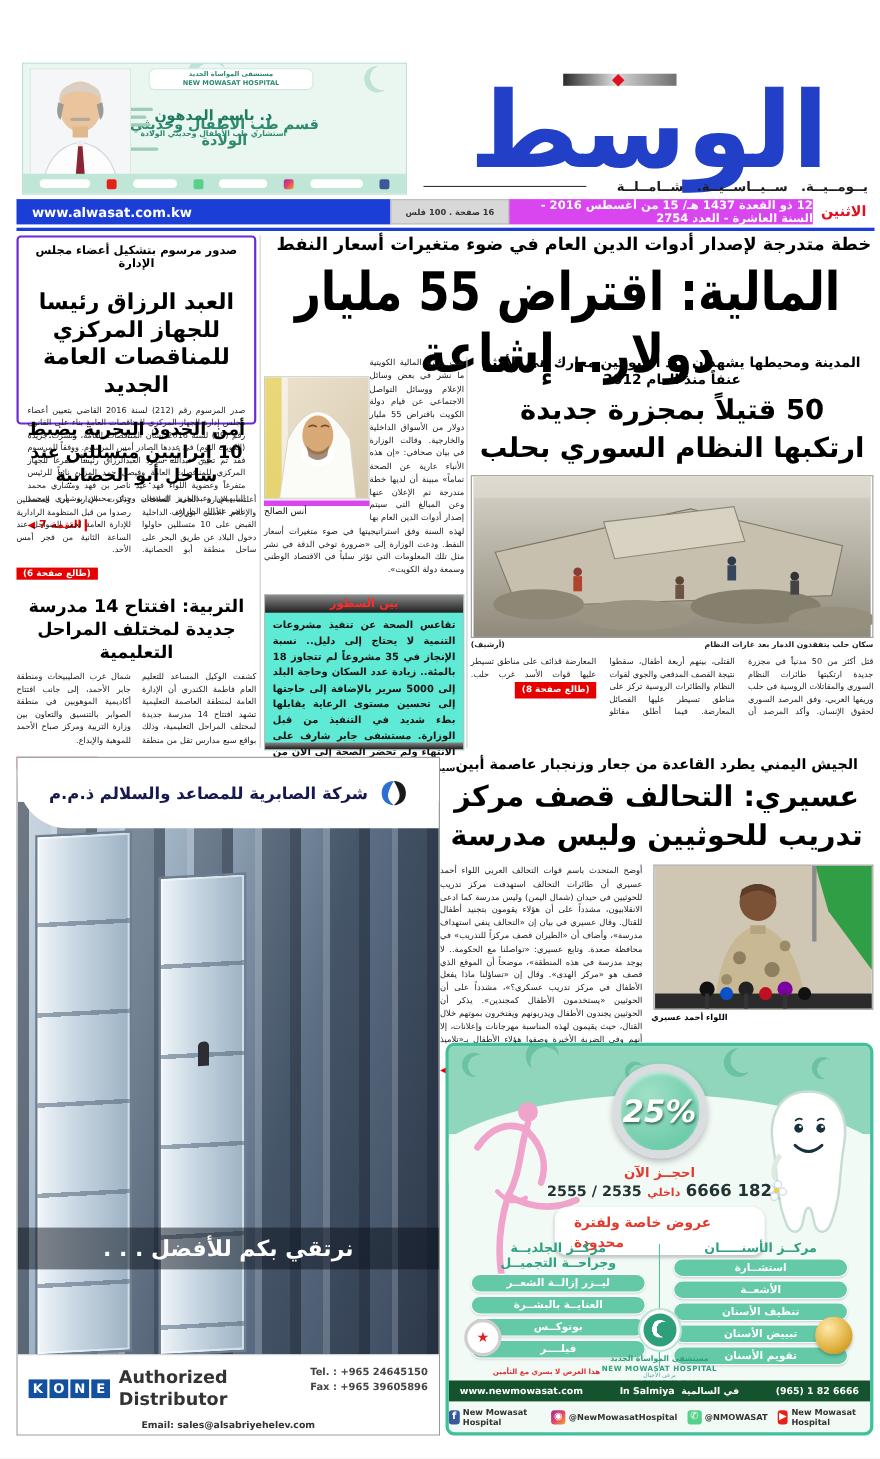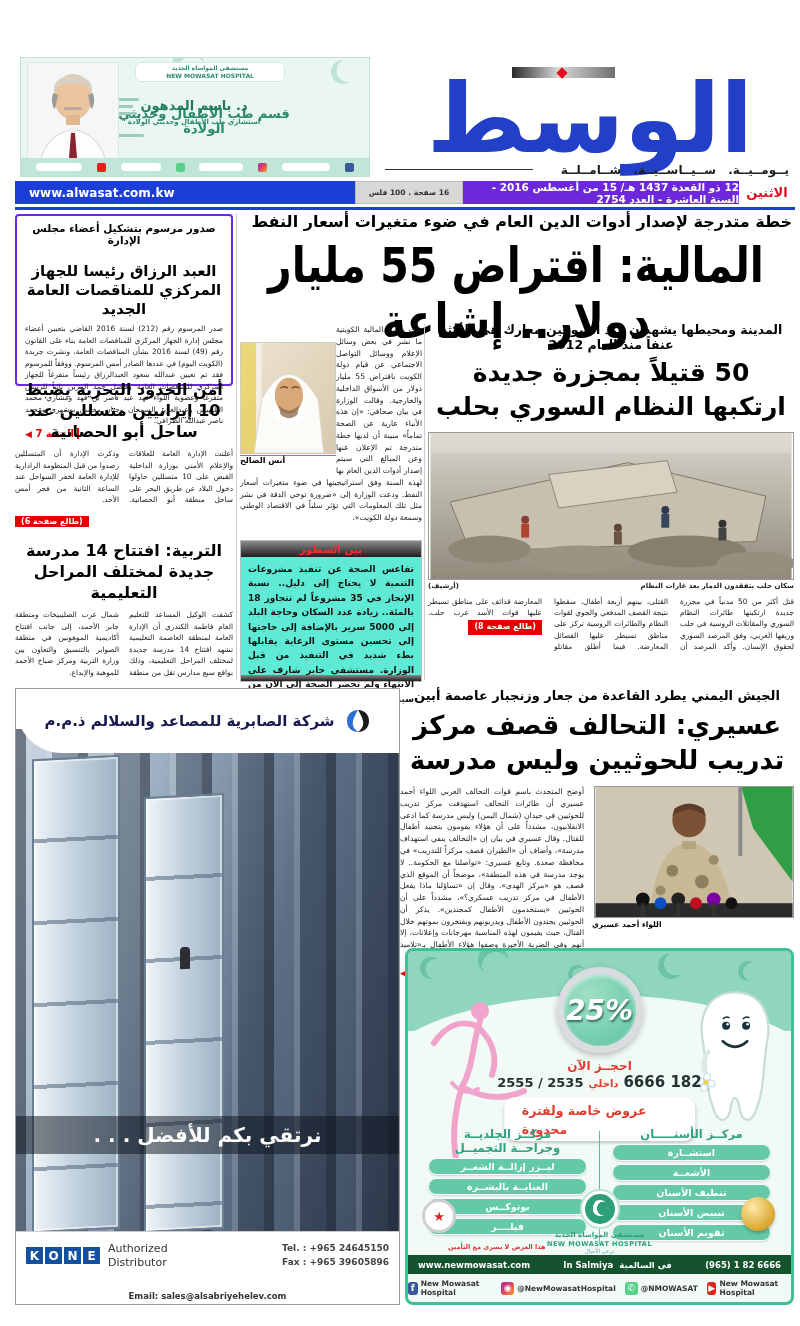--- a/index.html
+++ b/index.html
@@ -26,52 +26,52 @@
   #grad-bar { position:absolute; left:31%; top:10px; width:25%; height:11px; background:linear-gradient(90deg,#2a2a2a,#d9d9d9 45%,#6f6f6f); }
   #grad-diamond { position:absolute; left:calc(31% + 12.5% - 5px); top:12px; width:8px; height:8px; background:#e01020; transform:rotate(45deg); }
   #logo-text { position:absolute; right:0; left:0; top:14px; text-align:center; font-size:96px; line-height:1.0; font-weight:900; color:#2140c7; letter-spacing:-2px; }
   #tagline { position:absolute; right:6px; bottom:2px; font-size:12px; font-weight:bold; color:#1c1c1c; letter-spacing:1px; word-spacing:8px; }
   #tagline-rule { position:absolute; left:0; bottom:9px; width:36%; height:1px; background:#333; }
 
   
   #datebar { left:15px; top:181px; width:780px; height:23px; display:flex; direction:ltr; }
   #db-site { width:340px; background:#1b3fd6; color:#fff; font-weight:bold; font-size:12px; display:flex; align-items:center; padding-left:14px; }
   #db-pages { width:108px; background:#d8d8d8; color:#333; font-size:7.5px; font-weight:bold; display:flex; align-items:center; justify-content:center; border:1px solid #bbb; }
-  #db-date { flex:1; background:#6d28d9; color:#fff; font-weight:bold; font-size:10.5px; display:flex; align-items:center; justify-content:center; direction:rtl; }
+  #db-date { flex:1; background:#d946ef; color:#fff; font-weight:bold; font-size:10.5px; display:flex; align-items:center; justify-content:center; direction:rtl; }
   #db-day { width:56px; background:#fff; color:#e01020; font-weight:bold; font-size:13px; display:flex; align-items:center; justify-content:center; }
   #blue-rule { left:15px; top:207px; width:780px; height:3px; background:#1b3fd6; }
 
   
   .kicker { font-weight:bold; text-align:center; color:#000; }
   .headline { font-weight:bold; text-align:center; color:#000; }
   .body-text { font-size:7.4px; line-height:1.55; text-align:justify; color:#1a1a1a; }
   .red-box { background:#e60000; color:#fff; font-weight:bold; font-size:8px; padding:1px 6px; display:inline-block; }
   .more { color:#e60000; font-weight:bold; font-size:10px; }
   .more .tri { font-size:9px; }
   .vline { position:absolute; width:1px; background:#ccc; }
 
   
   #tenders { left:15px; top:214px; width:218px; height:172px; border:2px solid #6d28d9; border-radius:4px; padding:6px 8px; }
   #tenders .kicker { font-size:10.5px; margin-bottom:3px; }
-  #tenders .headline { font-size:15px; line-height:1.25; margin-bottom:5px;margin-top:16px; }
+  #tenders .headline { font-size:20px; line-height:1.25; margin-bottom:5px;margin-top:16px; }
   #maritime { left:15px; top:380px; width:218px; height:143px; }
   #maritime .headline, #education .headline { font-size:16px; line-height:1.3; margin-bottom:6px; }
   .two-col { columns:2; column-gap:10px; direction:rtl; }
   #education { left:15px; top:541px; width:218px; height:140px; }
 
   
   #mainhead { left:240px; top:212px; width:552px; height:106px; text-align:center; }
   #mainhead .kicker { font-size:16px; margin-bottom:6px;text-align:right; }
   #mainhead .headline { font-size:41px; transform:scaleY(1.18); transform-origin:top; letter-spacing:-1px; }
 
   
   #finance { left:240px; top:324px; width:182px; height:210px; direction:rtl; }
   #finance .photo-wrap { float:left; width:96px; margin:18px 0 2px 0; }
   #finance svg { border:1px solid #ccc; display:block; }
-  #finance .cap { font-size:8px; font-weight:bold; text-align:left; border-top:1px solid #d946ef; margin-top:1px; }
+  #finance .cap { font-size:8px; font-weight:normal; text-align:left; border-top:5px solid #d946ef; margin-top:1px; }
 
   
   #between { left:240px; top:540px; width:182px; height:142px; background:#5eead4; border:1px solid #bbb; }
   #between .bar { height:16px; background:linear-gradient(#8a8a8a,#1f1f1f); display:flex; align-items:center; justify-content:center; }
   #between .bar span { color:#ff2a2a; font-weight:bold; font-size:10.5px; }
   #between .bl-body { font-size:9px; font-weight:bold; line-height:1.6; text-align:justify; padding:5px 7px; direction:rtl; color:#111; }
   #between .bot { position:absolute; bottom:0; left:0; right:0; height:6px; background:linear-gradient(#8a8a8a,#1f1f1f); }
 
   
   #syria { left:428px; top:322px; width:366px; }
@@ -98,21 +98,21 @@
   #kone-photo { position:absolute; left:0; right:0; top:40px; bottom:73px; background:linear-gradient(105deg,#cdd9e4 0%,#9db0c2 30%,#5c6f85 62%,#39465a 100%); }
   #kone-photo .stripes { position:absolute; inset:0; background:repeating-linear-gradient(90deg, rgba(18,26,40,0.5) 0 10px, rgba(18,26,40,0) 10px 30px, rgba(255,255,255,0.15) 30px 36px, rgba(18,26,40,0.3) 36px 62px); }
   .shaft { position:absolute; background:linear-gradient(90deg,#f0f5f9,#c5d4e0 45%,#9db2c4); border:2px solid #6c7f92; box-shadow:inset 0 0 0 2px rgba(255,255,255,0.55); background-size:100% 100%; }
   .shaft .floors { position:absolute; inset:0; background:repeating-linear-gradient(180deg, transparent 0 78px, rgba(80,100,120,0.55) 78px 82px); }
   #kone-slogan { position:absolute; left:0; right:0; top:427px; height:38px; background:rgba(10,16,26,0.5); display:flex; align-items:center; justify-content:center; z-index:2; }
   #kone-slogan span { color:#fff; font-weight:bold; font-size:20px; }
   #kone-foot { position:absolute; left:0; right:0; bottom:0; height:73px; background:#fff; border-top:1px solid #ccc; z-index:2; padding:10px 10px 2px; }
   #kone-foot .row { display:flex; align-items:flex-start; justify-content:space-between; }
   .kone-logo { display:flex; gap:2px; }
   .kone-logo span { width:17px; height:17px; background:#1450a0; color:#fff; font-weight:bold; font-size:12px; display:flex; align-items:center; justify-content:center; }
-  .auth { font-size:11px; font-weight:normal; color:#333; line-height:1.25; margin-left:8px; }
+  .auth { font-size:16px; font-weight:bold; color:#333; line-height:1.25; margin-left:8px; }
   .telfax { font-size:9px; font-weight:bold; color:#444; line-height:1.5; }
   .telfax-ar { font-size:8px; font-weight:bold; color:#444; line-height:1.6; direction:rtl; text-align:right; }
   #kone-email { position:absolute; bottom:3px; left:0; right:0; text-align:center; font-size:8.5px; font-weight:bold; color:#333; }
 
   
   #hosp { left:405px; top:948px; width:389px; height:357px; border:3px solid #3fbf9a; border-radius:8px; background:#f2faf6; overflow:hidden; }
   #hosp-head { position:absolute; left:0; right:0; top:0; height:80px; background:#8fd6bd; }
   #hosp-wave { position:absolute; left:-30px; right:-30px; top:44px; height:80px; background:#f2faf6; border-radius:50% 50% 0 0 / 100% 100% 0 0; }
   #badge25 { position:absolute; left:50%; top:16px; transform:translateX(-50%); width:86px; height:86px; border-radius:50%; background:radial-gradient(circle at 35% 30%, #9fe0c6, #5cc4a0); border:7px solid #d9dde0; box-shadow:0 3px 6px rgba(0,0,0,0.25), inset 0 2px 4px rgba(255,255,255,0.6); display:flex; align-items:center; justify-content:center; }
   #badge25 span { color:#fff; font-size:28px; font-weight:900; font-style:italic; text-shadow:1px 2px 2px rgba(40,90,70,0.8); }

